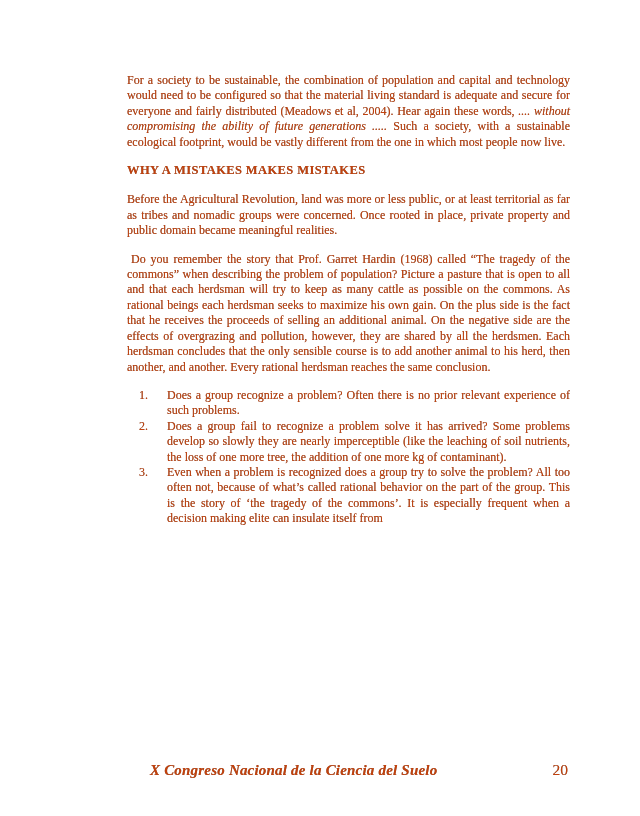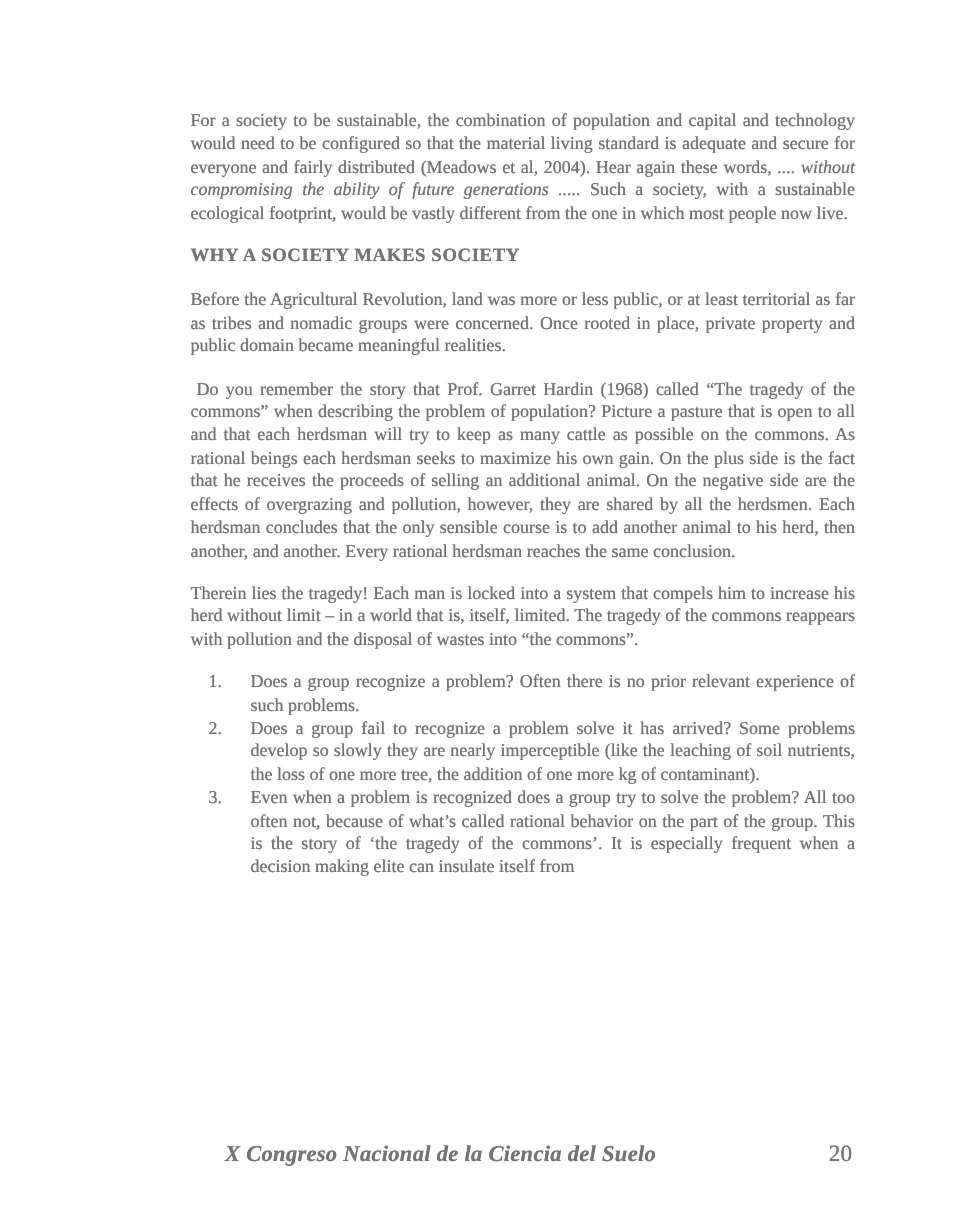--- a/index.html
+++ b/index.html
@@ -7,21 +7,21 @@
     padding: 0;
     background: #ffffff;
   }
   .sheet {
     position: relative;
     width: 609px;
     height: 816px;
     background: #ffffff;
     overflow: hidden;
     font-family: "Liberation Serif", "DejaVu Serif", serif;
-    color: #737373;
+    color: #c2410c;
     text-shadow: 0 0 0.5px rgba(40,40,40,0.6);
     border-radius: 10px;
   }
   .content {
     position: absolute;
     left: 127px;
     top: 73px;
     width: 443px;
   }
   .para {
@@ -79,27 +79,26 @@
   }
 </style>
 </head>
 <body>
 
 <div class="sheet">
   <div class="content">
 
     <p class="para"><span>For a society to be sustainable, the combination of population and capital and technology would need to be configured so that the material living standard is adequate and secure for everyone and fairly distributed (Meadows et al, 2004). Hear again these words, </span><span class="quote-italic">.... without compromising the ability of future generations .....</span><span> Such a society, with a sustainable ecological footprint, would be vastly different from the one in which most people now live.</span></p>
 
-    <h2 class="heading">WHY A SOCIETY MAKES SOCIETY</h2>
+    <h2 class="heading">WHY A MISTAKES MAKES MISTAKES</h2>
 
     <p class="para">Before the Agricultural Revolution, land was more or less public, or at least territorial as far as tribes and nomadic groups were concerned. Once rooted in place, private property and public domain became meaningful realities.</p>
 
     <p class="para indent-sp">Do you remember the story that Prof. Garret Hardin (1968) called “The tragedy of the commons” when describing the problem of population? Picture a pasture that is open to all and that each herdsman will try to keep as many cattle as possible on the commons. As rational beings each herdsman seeks to maximize his own gain. On the plus side is the fact that he receives the proceeds of selling an additional animal. On the negative side are the effects of overgrazing and pollution, however, they are shared by all the herdsmen. Each herdsman concludes that the only sensible course is to add another animal to his herd, then another, and another. Every rational herdsman reaches the same conclusion.</p>
 
-    <p class="para">Therein lies the tragedy! Each man is locked into a system that compels him to increase his herd without limit – in a world that is, itself, limited. The tragedy of the commons reappears with pollution and the disposal of wastes into “the commons”.</p>
 
 
     <ol class="list">
       <li class="list-item">
         <span class="num">1.</span>
         <span class="li-text">Does a group recognize a problem? Often there is no prior relevant experience of such problems.</span>
       </li>
       <li class="list-item">
         <span class="num">2.</span>
         <span class="li-text">Does a group fail to recognize a problem solve it has arrived? Some problems develop so slowly they are nearly imperceptible (like the leaching of soil nutrients, the loss of one more tree, the addition of one more kg of contaminant).</span>

